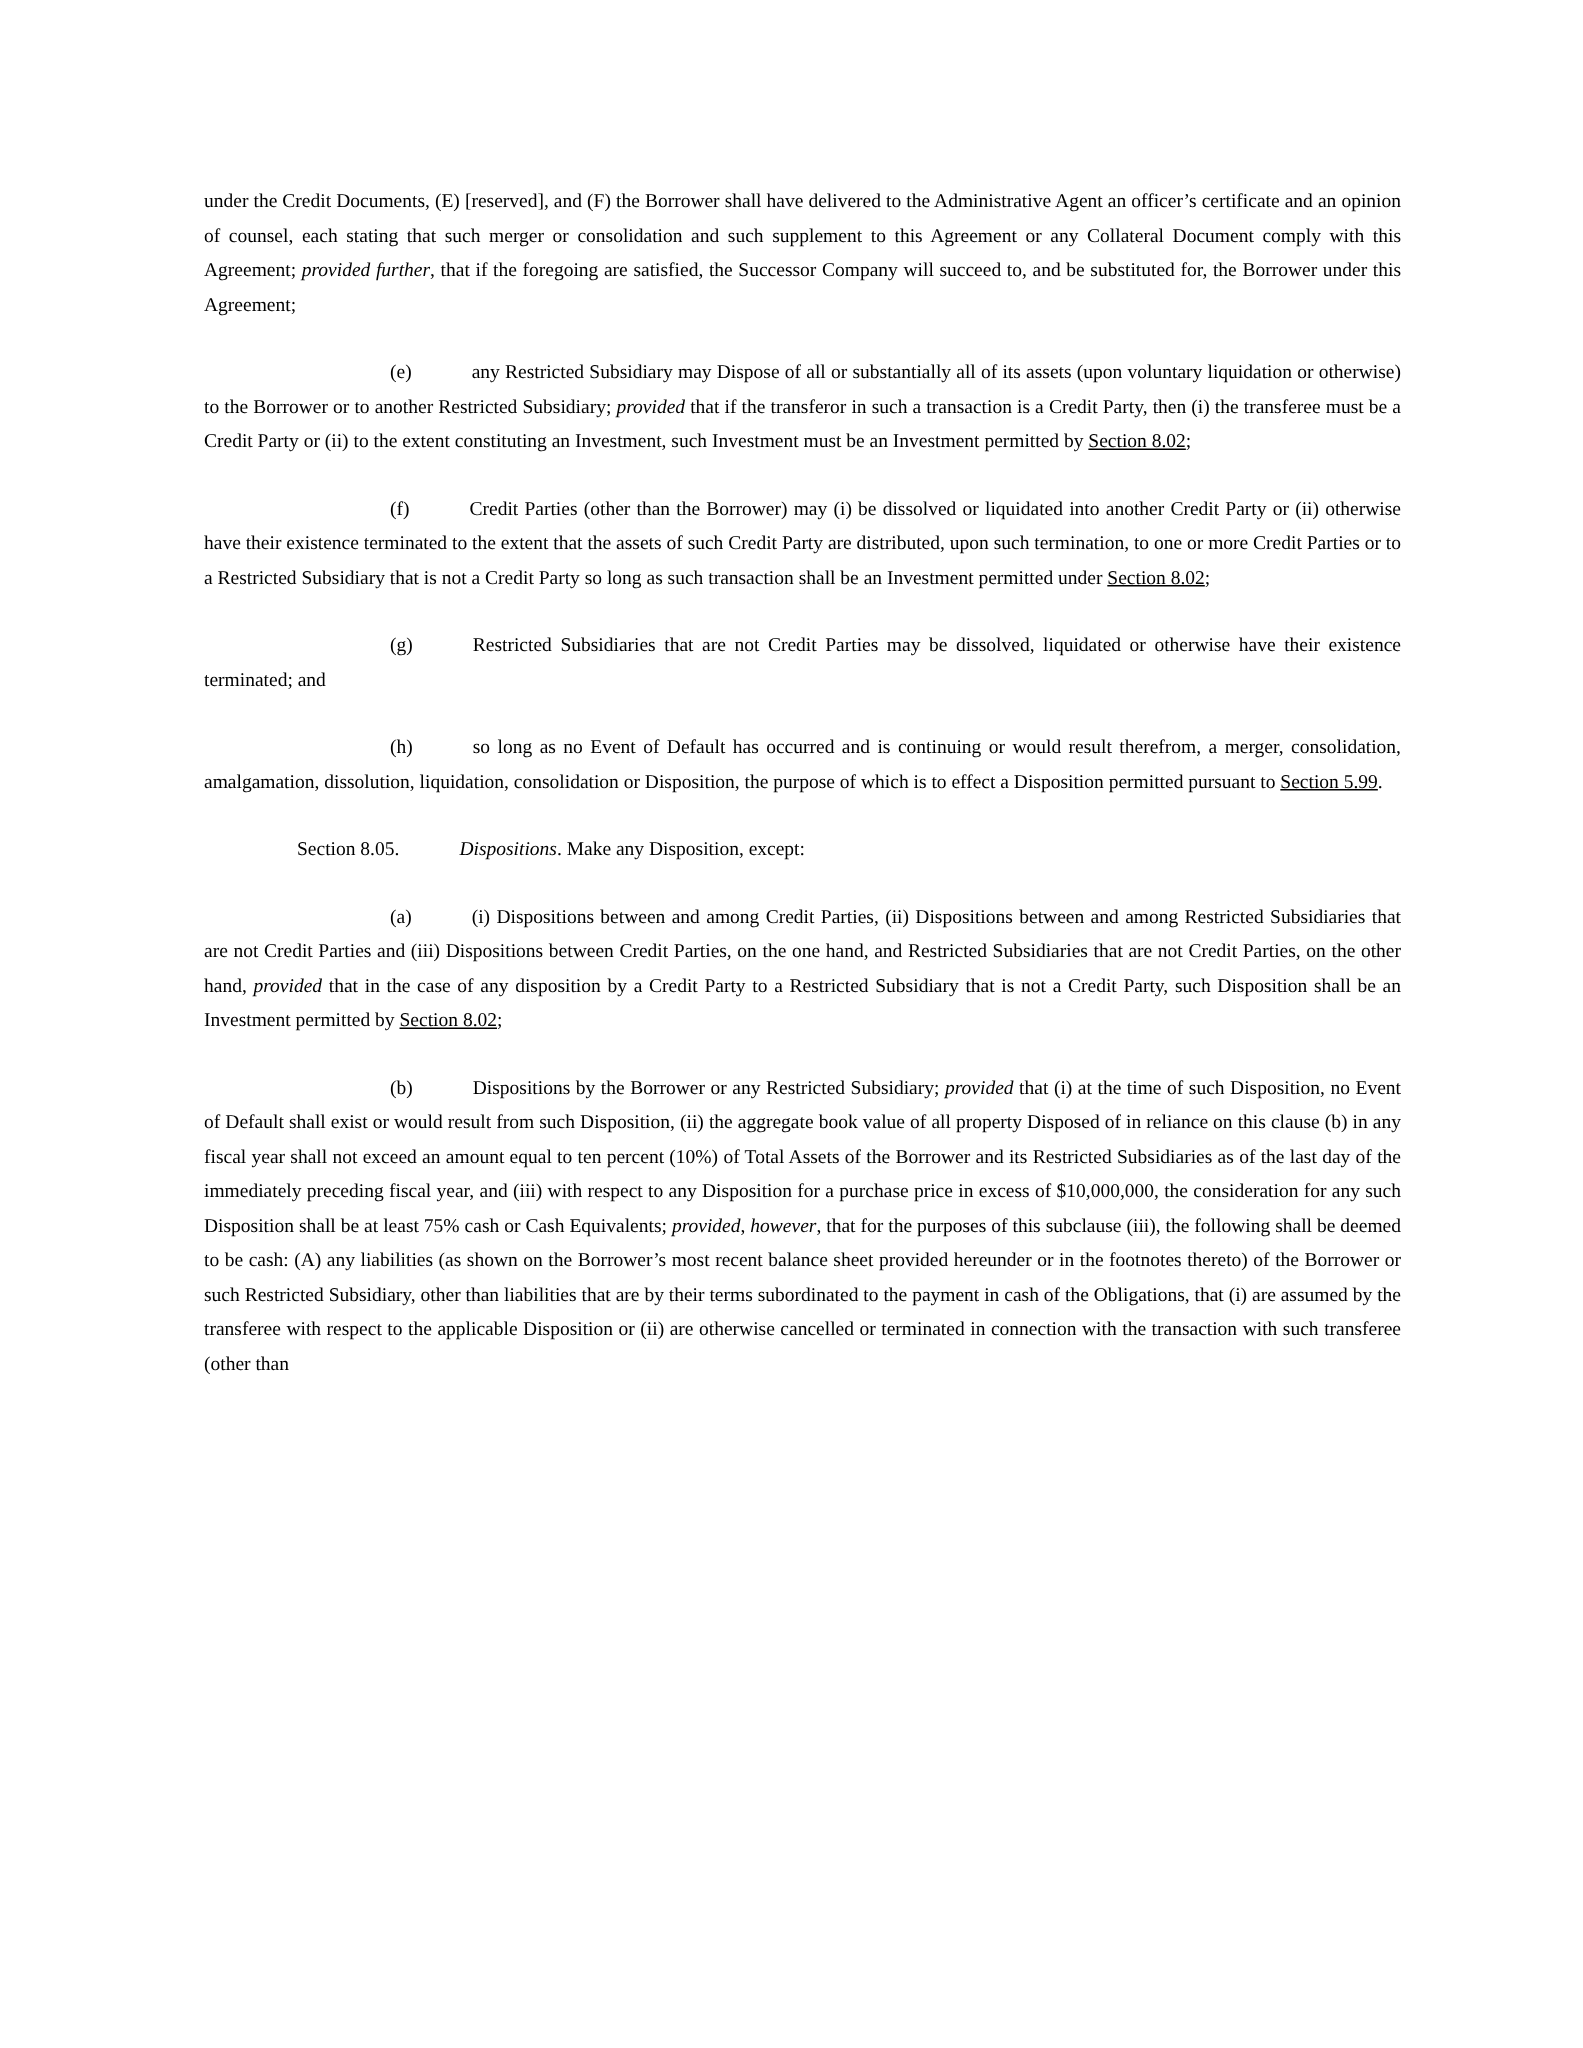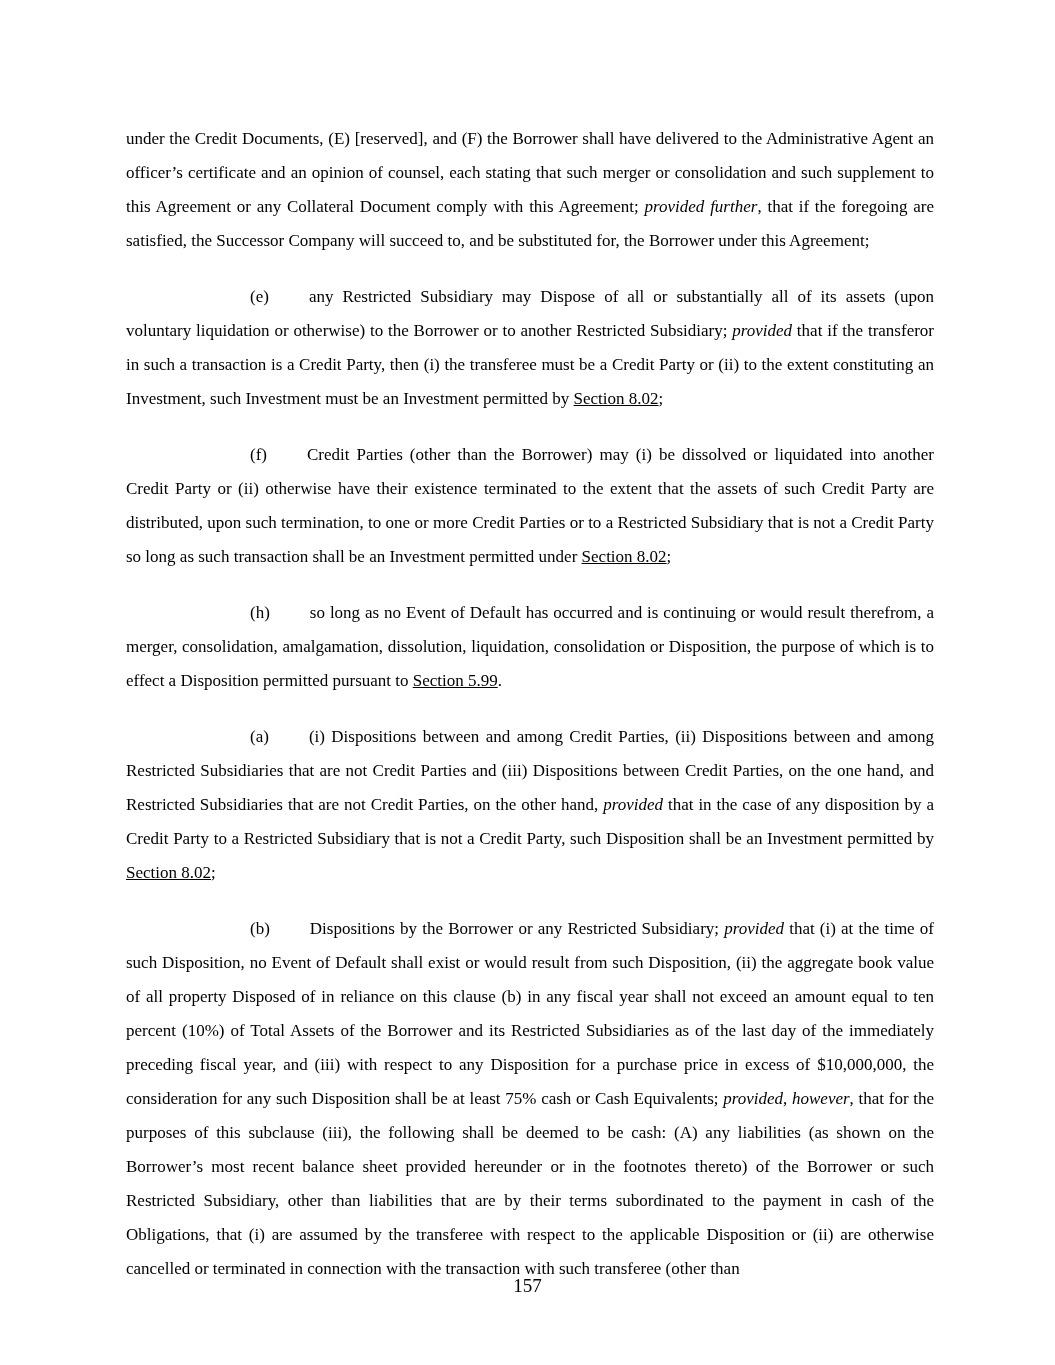--- a/index.html
+++ b/index.html
@@ -16,23 +16,23 @@
     color: #000000;
     box-sizing: border-box;
   }
   .content {
     position: absolute;
     left: 120px;
     top: 122px;
     width: 814px;
   }
   p {
-    margin: 0 0 22px 6px;
-    font-size: 17px;
-    line-height: 34px;
+    margin: 0 0 22px 16px;
+    font-size: 13px;
+    line-height: 23px;
     text-align: justify;
     text-justify: inter-word;
   }
   p.last {
     margin-bottom: 0;
   }
   .indent {
     text-indent: 124px;
   }
   .gap {
@@ -70,30 +70,35 @@
     </p>
 
     <p class="indent">
       <span>(e)</span><span class="gap"></span><span>any Restricted Subsidiary may Dispose of all or substantially all of its assets (upon voluntary liquidation or otherwise) to the Borrower or to another Restricted Subsidiary; </span><i>provided</i><span> that if the transferor in such a transaction is a Credit Party, then (i) the transferee must be a Credit Party or (ii) to the extent constituting an Investment, such Investment must be an Investment permitted by </span><span class="u">Section 8.02</span><span>;</span>
     </p>
 
     <p class="indent">
       <span>(f)</span><span class="gap"></span><span>Credit Parties (other than the Borrower) may (i) be dissolved or liquidated into another Credit Party or (ii) otherwise have their existence terminated to the extent that the assets of such Credit Party are distributed, upon such termination, to one or more Credit Parties or to a Restricted Subsidiary that is not a Credit Party so long as such transaction shall be an Investment permitted under </span><span class="u">Section 8.02</span><span>;</span>
     </p>
 
+    <p class="indent">
+      <span>(g)</span><span class="gap"></span><span>Restricted Subsidiaries that are not Credit Parties may be dissolved, liquidated or otherwise have their existence terminated; and</span>
+    </p>
 
     <p class="indent">
       <span>(h)</span><span class="gap"></span><span>so long as no Event of Default has occurred and is continuing or would result therefrom, a merger, consolidation, amalgamation, dissolution, liquidation, consolidation or Disposition, the purpose of which is to effect a Disposition permitted pursuant to </span><span class="u">Section 5.99</span><span>.</span>
     </p>
 
+    <p class="section-head">
+      <span>Section 8.05.</span><span class="gap"></span><i>Dispositions</i><span>.  Make any Disposition, except:</span>
+    </p>
 
     <p class="indent">
       <span>(a)</span><span class="gap"></span><span>(i) Dispositions between and among Credit Parties, (ii) Dispositions between and among Restricted Subsidiaries that are not Credit Parties and (iii) Dispositions between Credit Parties, on the one hand, and Restricted Subsidiaries that are not Credit Parties, on the other hand, </span><i>provided</i><span> that in the case of any disposition by a Credit Party to a Restricted Subsidiary that is not a Credit Party, such Disposition shall be an Investment permitted by </span><span class="u">Section 8.02</span><span>;</span>
     </p>
 
     <p class="indent last">
       <span>(b)</span><span class="gap"></span><span>Dispositions by the Borrower or any Restricted Subsidiary; </span><i>provided</i><span> that (i) at the time of such Disposition, no Event of Default shall exist or would result from such Disposition, (ii) the aggregate book value of all property Disposed of in reliance on this clause (b) in any fiscal year shall not exceed an amount equal to ten percent (10%) of Total Assets of the Borrower and its Restricted Subsidiaries as of the last day of the immediately preceding fiscal year, and (iii) with respect to any Disposition for a purchase price in excess of $10,000,000, the consideration for any such Disposition shall be at least 75% cash or Cash Equivalents; </span><i>provided</i><span>, </span><i>however</i><span>, that for the purposes of this subclause (iii), the following shall be deemed to be cash: (A) any liabilities (as shown on the Borrower’s most recent balance sheet provided hereunder or in the footnotes thereto) of the Borrower or such Restricted Subsidiary, other than liabilities that are by their terms subordinated to the payment in cash of the Obligations, that (i) are assumed by the transferee with respect to the applicable Disposition or (ii) are otherwise cancelled or terminated in connection with the transaction with such transferee (other than</span>
     </p>
 
   </div>
 
-  <div class="pageno">157</div>
 </div>
 
 </body></html>

